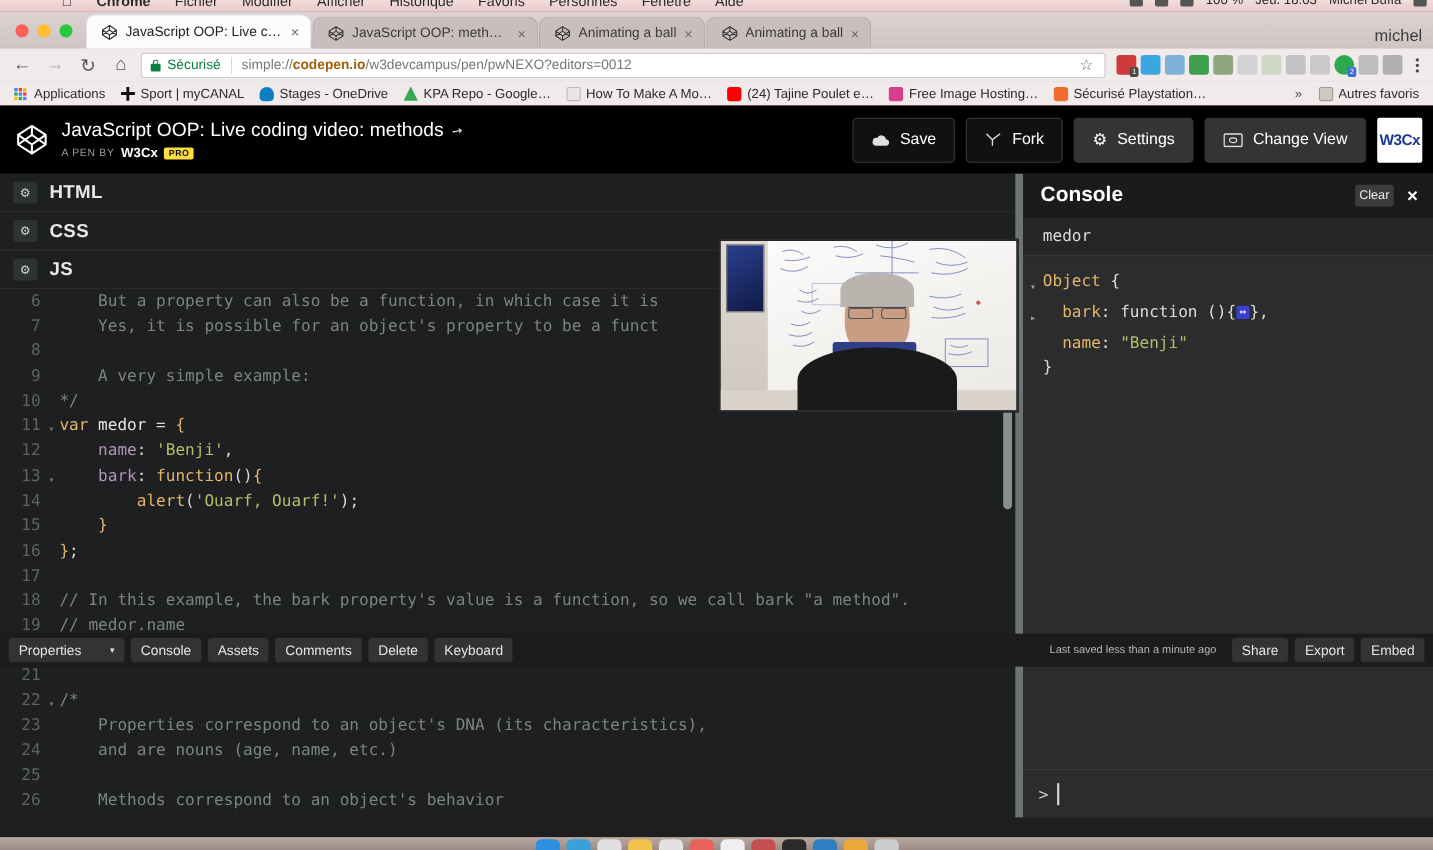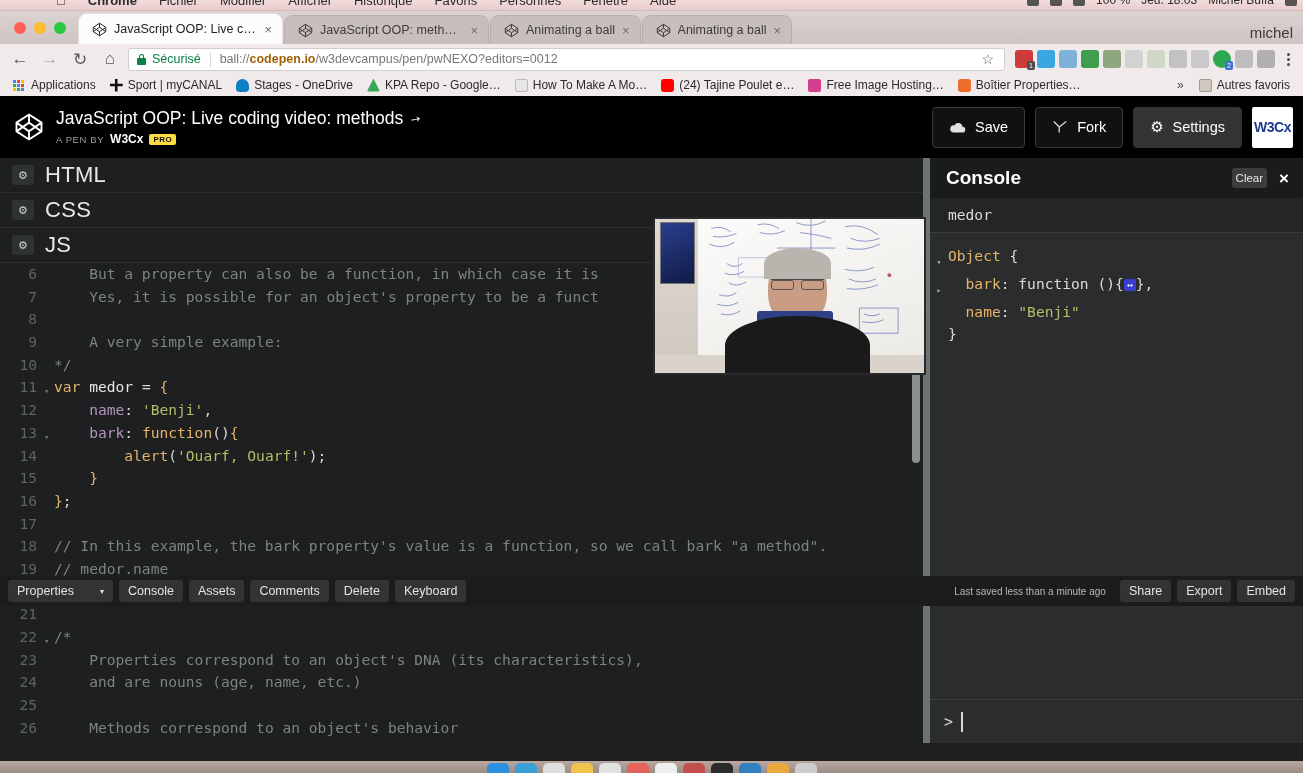--- a/index.html
+++ b/index.html
@@ -163,21 +163,21 @@
     height: 35px; display: flex; align-items: center; gap: 11px;
     padding-left: 12px; background: #1d1f20;
     border-bottom: 1px solid #2c2f30;
     color: #e8e8e8;
   }
   .pane-head .gear {
     width: 22px; height: 20px; border-radius: 3px; background: #2f3233;
     display: flex; align-items: center; justify-content: center; font-size: 11px; color: #cfcfcf;
     cursor: pointer;
   }
-  .pane-label { font-size: 22px; font-weight: normal; letter-spacing: .3px; }
+  .pane-label { font-size: 17px; font-weight: bold; letter-spacing: .3px; }
 
   .code-area {
     position: absolute; top: 105px; left: 0; right: 0; bottom: 0;
     background: #1d1f20; overflow: hidden;
     font-family: "DejaVu Sans Mono", monospace; font-size: 14.6px; line-height: 22.7px;
   }
   .code-line { display: flex; white-space: pre; height: 22.7px; }
   .ln {
     width: 44px; flex: none; text-align: right; padding-right: 7px;
     color: #5e6364; user-select: none;
@@ -374,21 +374,21 @@
       <div class="nav-btn">↻</div>
       <div class="nav-btn">⌂</div>
 
       <div class="omnibox">
         <span class="lock">
             <i class="shack"></i>
             <i class="body"></i>
           </span>
         <span class="secure-txt">Sécurisé</span>
         <span class="omni-sep"></span>
-        <span class="url"><span class="scheme">ball://</span><b>codepen.io</b><span>/w3devcampus/pen/pwNEXO?editors=0012</span></span>
+        <span class="url"><span class="scheme">simple://</span><b>codepen.io</b><span>/w3devcampus/pen/pwNEXO?editors=0012</span></span>
         <span class="bm-spacer"></span>
         <span class="star">☆</span>
       </div>
 
       <div class="ext-row">
         <div class="ext" style="background:#cf3a3a">
             <span class="badge">1</span>
           </div>
         <div class="ext" style="background:#3ba7e0"></div>
         <div class="ext" style="background:#7fb1d9"></div>
@@ -445,21 +445,21 @@
       <div class="bm">
         <span class="bm-ico" style="background:#ff0000;border-radius:3px"></span>
         <span class="bm-label">(24) Tajine Poulet e…</span>
       </div>
       <div class="bm">
         <span class="bm-ico" style="background:#d63f8e"></span>
         <span class="bm-label">Free Image Hosting…</span>
       </div>
       <div class="bm">
         <span class="bm-ico" style="background:#ef6c2a;border-radius:3px"></span>
-        <span class="bm-label">Boîtier Properties…</span>
+        <span class="bm-label">Sécurisé Playstation…</span>
       </div>
       <span class="bm-spacer"></span>
       <span class="bm-more">»</span>
       <div class="bm">
         <span class="bm-ico" style="background:#cfc8c0;border:1px solid #a49a93;border-radius:2px"></span>
         <span class="bm-label" style="max-width:none">Autres favoris</span>
       </div>
     </div>
   </div>
 
@@ -490,20 +490,27 @@
         </div>
         <div class="cp-btn">
           <svg width="16" height="14" viewBox="0 0 20 18">
               <path fill="none" stroke="#e0e0e0" stroke-width="1.6" d="M2 2 9 9M18 2 9 9v7"></path>
             </svg>
           <span>Fork</span>
         </div>
         <div class="cp-btn grey">
           <span style="font-size:15px">⚙</span>
           <span>Settings</span>
+        </div>
+        <div class="cp-btn grey">
+          <svg width="18" height="13" viewBox="0 0 22 16">
+              <rect x="1" y="1" width="20" height="14" rx="1.5" fill="none" stroke="#e0e0e0" stroke-width="1.5"></rect>
+              <ellipse cx="11" cy="8" rx="4" ry="2.6" fill="none" stroke="#e0e0e0" stroke-width="1.3"></ellipse>
+            </svg>
+          <span>Change View</span>
         </div>
         <div class="cp-avatar">W3Cx</div>
       </div>
     </div>
 
     <div class="cp-body">
 
       <div class="editor-col">
         <div class="pane-head">
           <span class="gear">⚙</span>

